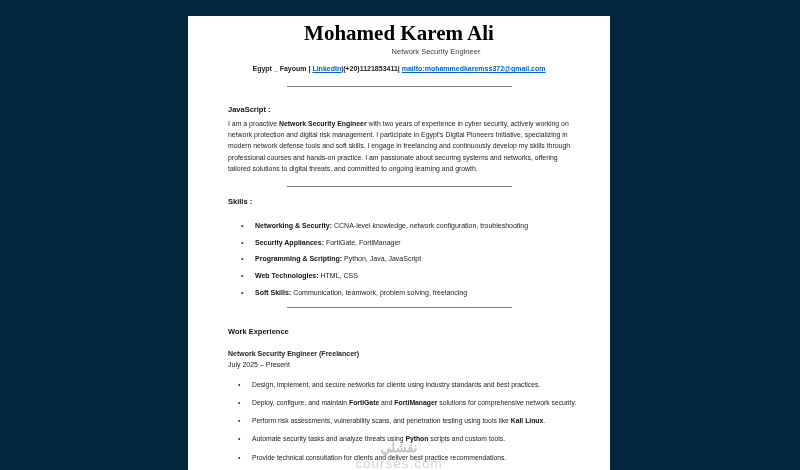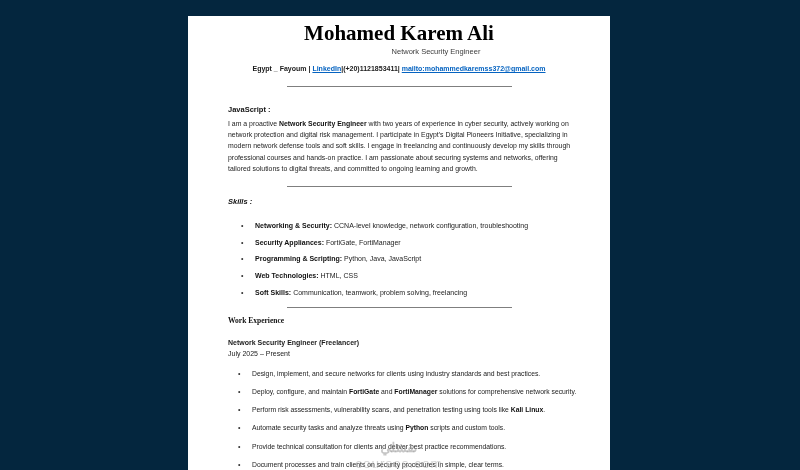--- a/index.html
+++ b/index.html
@@ -49,22 +49,22 @@
     border-top:1.5px solid #7f7f7f;
   }
   .divider.d1{margin-top:13px;}
   .divider.d2{margin-top:12px;}
   .divider.d3{margin-top:9px;}
   .section-heading{
     margin:18px 40px 0 40px;
     font-size:7.5px;line-height:10px;
     font-weight:bold;color:#111;
   }
-  .section-heading.skills{margin-top:10px;font-style:italic;}
-  .section-heading.exp{margin-top:8px;font-family:Liberation Serif, serif;}
+  .section-heading.skills{margin-top:10px;}
+  .section-heading.exp{margin-top:19px;}
   .para{
     margin:3px 38px 0 40px;
     font-size:6.9px;line-height:11.2px;
     color:#222;
   }
   ul.blist{
     list-style:none;
     padding:0;
   }
   ul.blist li{

